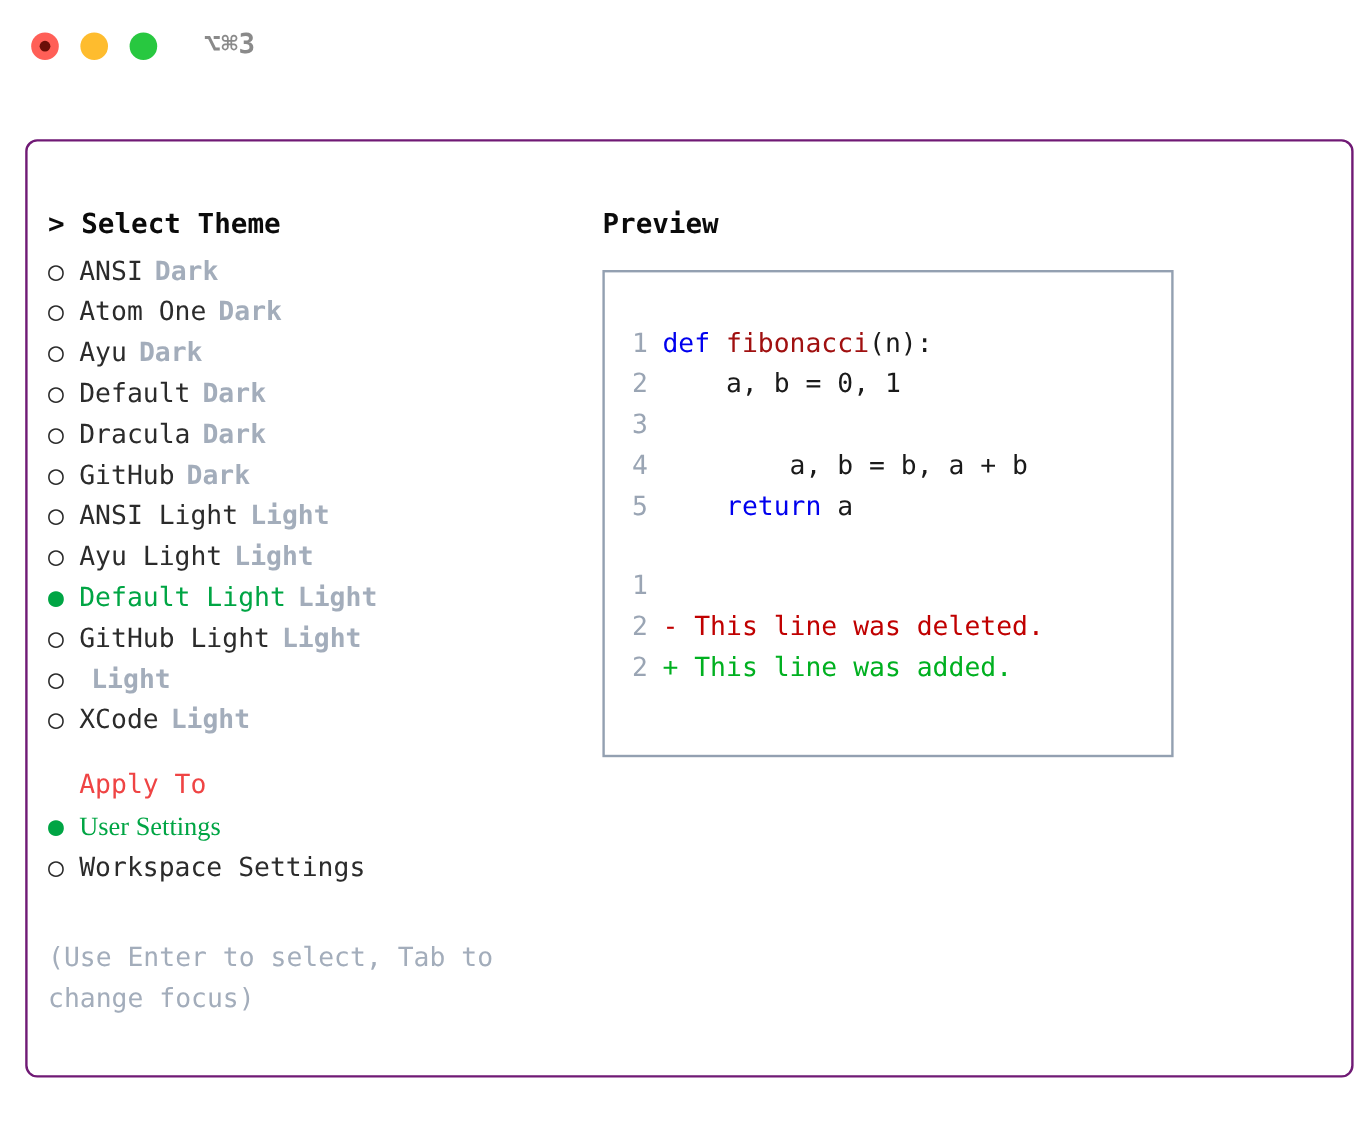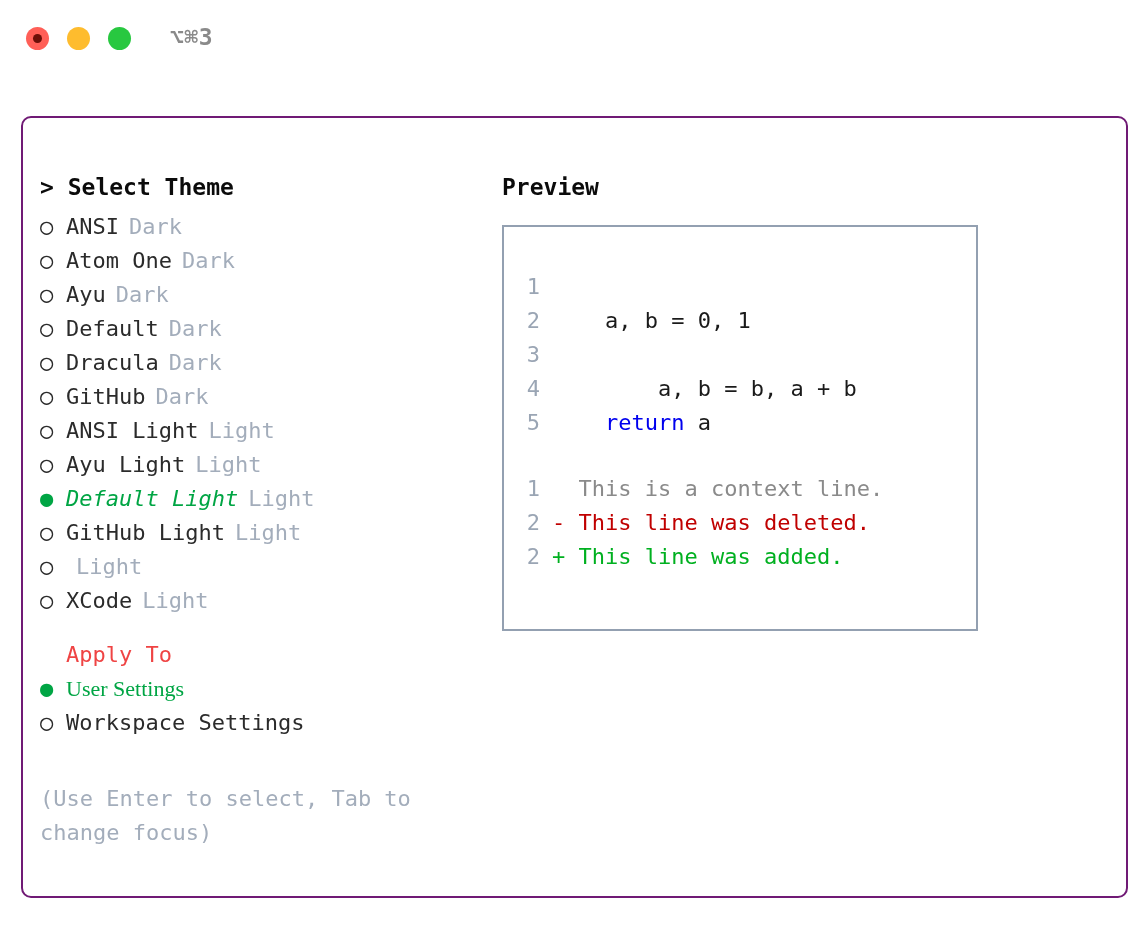--- a/index.html
+++ b/index.html
@@ -97,24 +97,25 @@
     white-space: pre;
   }
   .bullet {
     width: 26px;
     flex: 0 0 26px;
     font-size: 22px;
     color: #2b2b2b;
   }
   .theme-row.selected .bullet { color: #00a544; }
   .theme-name { color: #2b2b2b; }
-  .theme-row.selected .theme-name { color: #00a544; font-style: italic; }
+  .theme-row.selected .theme-name { color: #00a544; }
   .theme-kind {
     color: #a3adbb;
     margin-left: 10px;
+    font-weight: bold;
   }
 
   
   #apply-to-group {
     position: absolute;
     left: 17px;
     top: 520px;
     width: 430px;
   }
   #apply-to-header {
@@ -254,27 +255,27 @@
     </div>
 
     <div id="preview-column">
       <div id="preview-header">Preview</div>
     </div>
 
     <div id="hint-text">(Use Enter to select, Tab to change focus)</div>
 
     <div id="preview-box">
       <div id="code-area">
-          <div class="code-line"><span class="lineno">1</span></div>
+          <div class="code-line"><span class="lineno">1</span><span class="code-text"><span class="tok-kw">def </span><span class="tok-fn">fibonacci</span><span class="tok-plain">(n):</span></span></div>
           <div class="code-line"><span class="lineno">2</span><span class="code-text"><span class="tok-plain">    a, b = 0, 1</span></span></div>
           <div class="code-line"><span class="lineno">3</span></div>
           <div class="code-line"><span class="lineno">4</span><span class="code-text"><span class="tok-plain">        a, b = b, a + b</span></span></div>
           <div class="code-line"><span class="lineno">5</span><span class="code-text"><span class="tok-plain">    </span><span class="tok-kw">return</span><span class="tok-plain"> a</span></span></div>
         </div>
       <div id="diff-area">
-          <div class="diff-line"><span class="lineno">1</span><span class="diff-context"> </span><span class="diff-context"> This is a context line.</span></div>
+          <div class="diff-line"><span class="lineno">1</span><span class="diff-context"> </span></div>
           <div class="diff-line"><span class="lineno">2</span><span class="diff-del">-</span><span class="diff-del"> This line was deleted.</span></div>
           <div class="diff-line"><span class="lineno">2</span><span class="diff-add">+</span><span class="diff-add"> This line was added.</span></div>
         </div>
     </div>
 
   </div>
 </div>
 
 </body></html>

